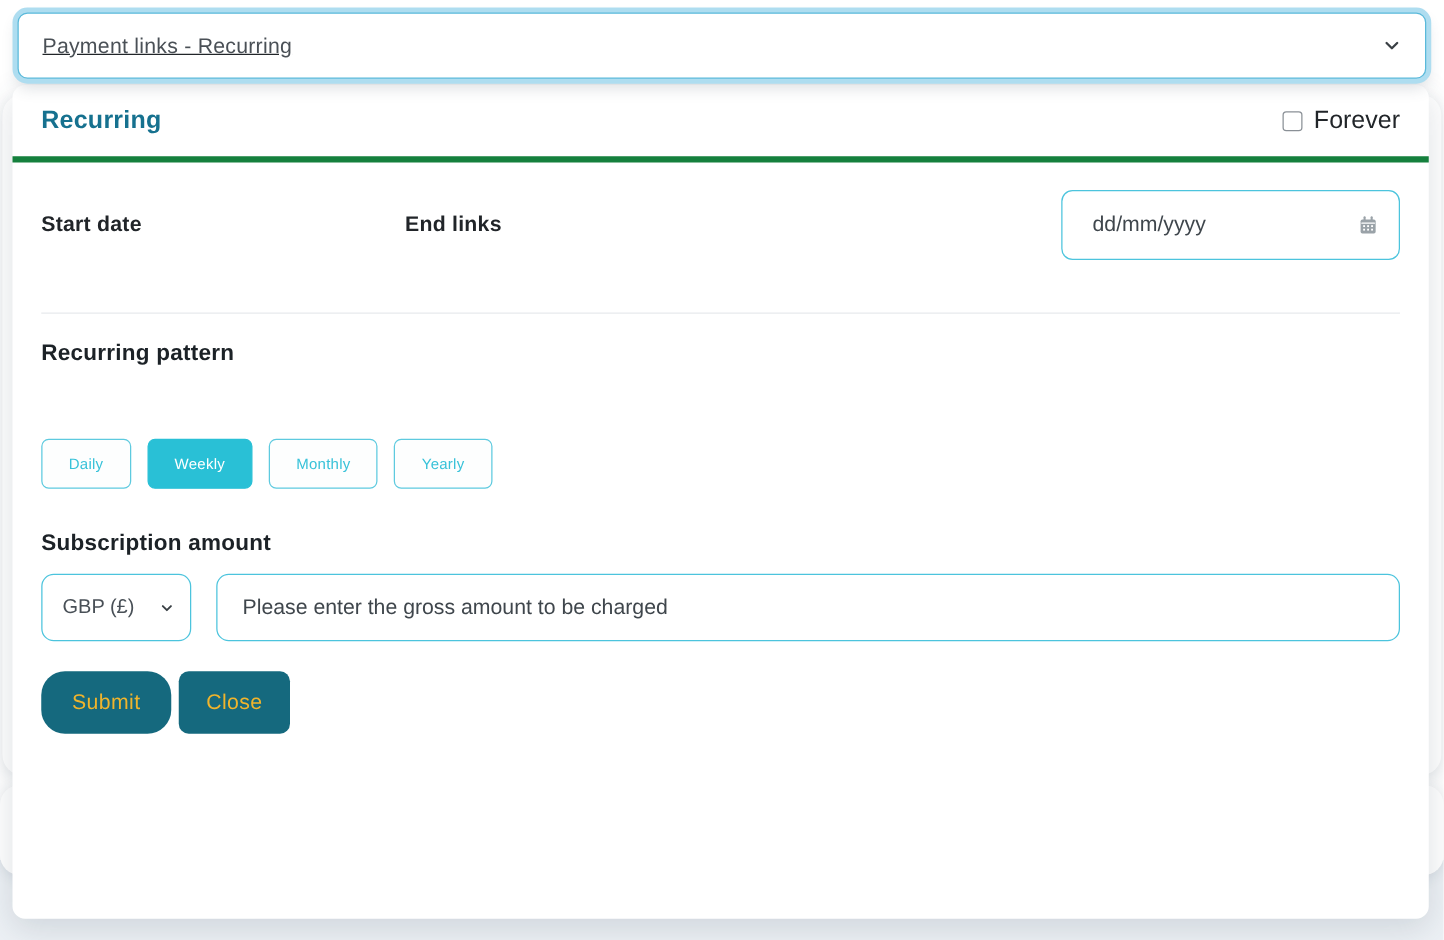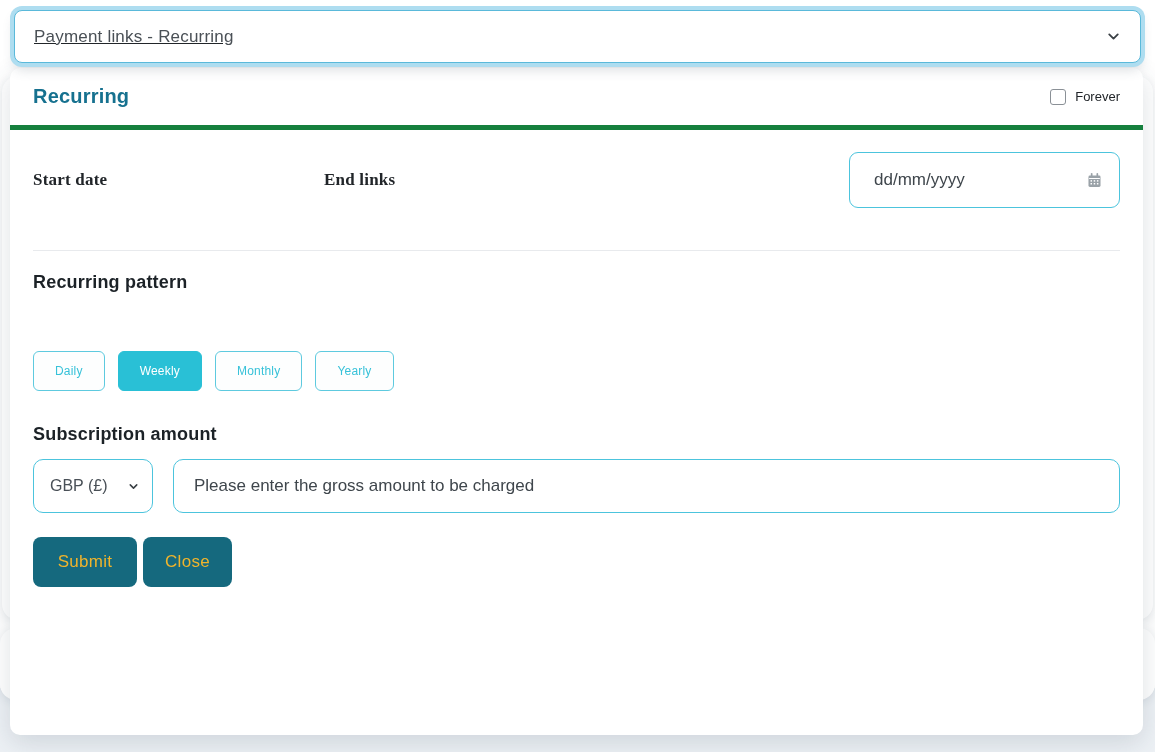--- a/index.html
+++ b/index.html
@@ -57,27 +57,27 @@
     height: 62px; display: flex; align-items: center;
     padding: 0 23px; border-bottom: 5px solid #15803d;
   }
   .modal-title { font-size: 20px; font-weight: 700; color: #16718f; letter-spacing: .2px; }
   .forever-wrap { margin-left: auto; display: flex; align-items: center; gap: 9px; }
   .forever-wrap input[type="checkbox"] {
     width: 16px; height: 16px; accent-color: #ffffff;
     border: 1.5px solid #8a9096; appearance: none; border-radius: 3px; background: #fff;
     cursor: pointer;
   }
-  .forever-label { font-size: 13px; color: #212529; }
+  .forever-label { font-size: 20px; color: #212529; }
 
   .modal-body { padding: 0 23px; }
 
   
   .date-row { display: flex; align-items: center; margin-top: 22px; height: 56px; }
-  .fld-label { font-size: 17px; font-weight: 600; color: #212529; letter-spacing: .2px; font-family: Liberation Serif, serif; }
+  .fld-label { font-size: 17px; font-weight: 600; color: #212529; letter-spacing: .2px; }
   .fld-label.start { width: 272px; }
   .fld-label.end { width: 256px; padding-left: 19px; }
   .date-input {
     height: 56px; border: 1.5px solid #4cc4dd; border-radius: 9px;
     display: flex; align-items: center; padding: 0 16px 0 15px; background: #fff;
   }
   .date-input.start { width: 273px; }
   .date-input.end { width: 271px; margin-left: auto; padding-left: 24px; }
   .date-input input {
     border: none; outline: none; width: 100%;
@@ -131,21 +131,21 @@
   }
   .amount-input::placeholder { color: #3f464c; opacity: 1; }
 
   
   .actions { display: flex; gap: 6px; margin-top: 24px; }
   .action-btn {
     height: 50px; background: #15697e; border: none; border-radius: 8px;
     color: #f0b42c; font-size: 17px; font-family: "Liberation Sans", sans-serif;
     cursor: pointer; letter-spacing: .3px;
   }
-  .action-btn.submit { width: 104px; }
+  .action-btn.submit { width: 104px; border-radius: 19px; }
   .action-btn.close { width: 89px; }
 </style>
 </head>
 <body>
 
 <div class="bg-bottom"></div>
 <div class="under-card-1"></div>
 <div class="under-card-2"></div>
 
 <div class="top-select">

